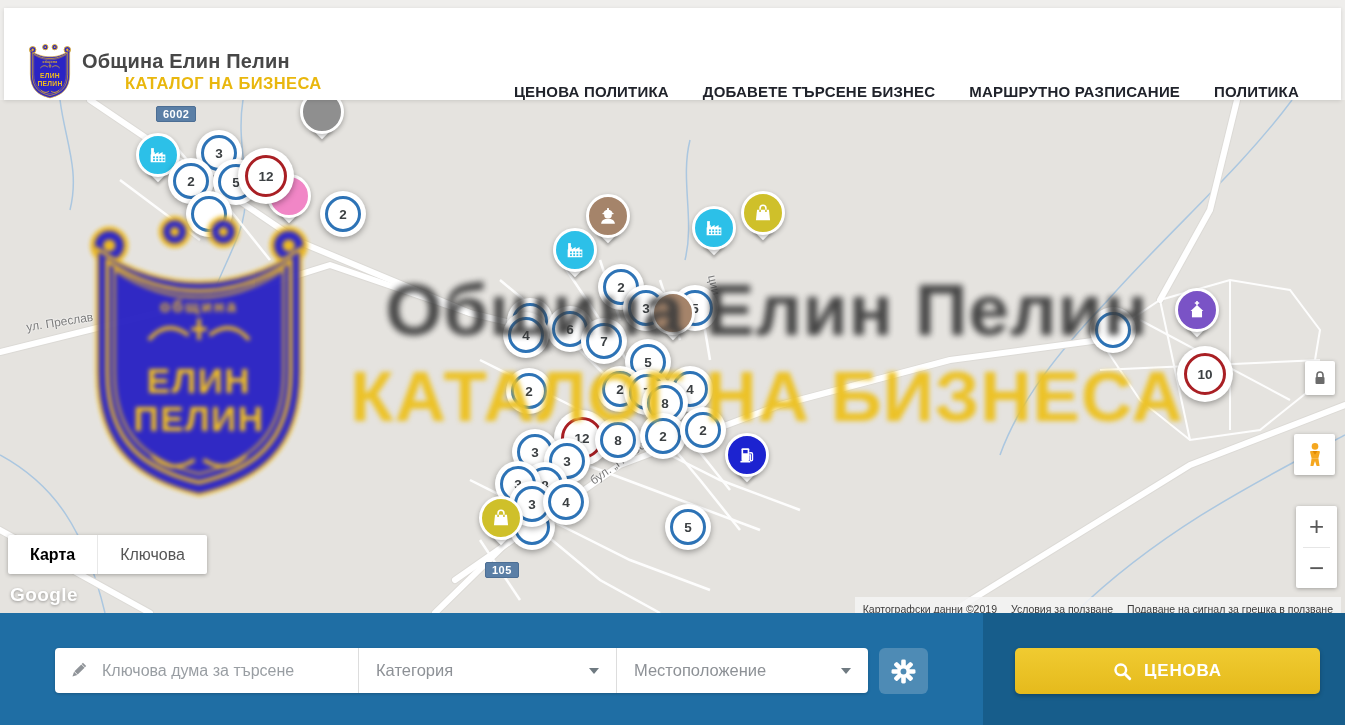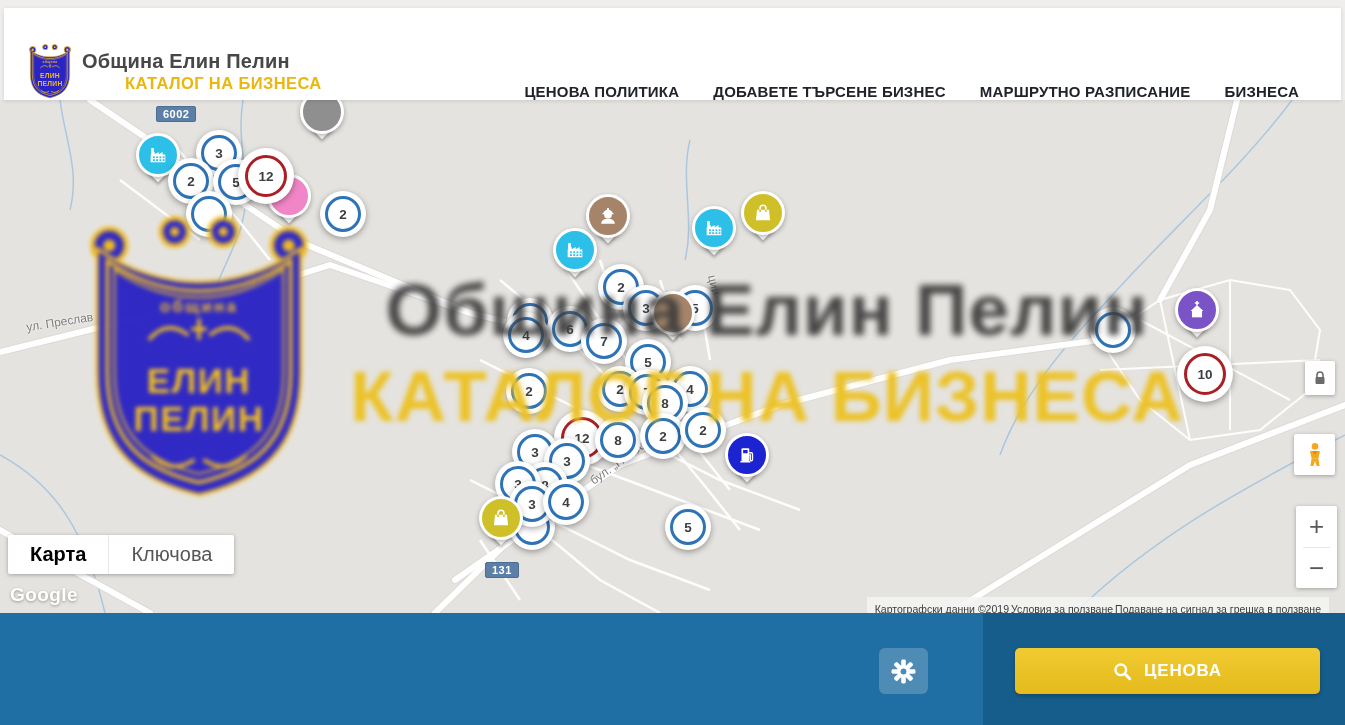--- a/index.html
+++ b/index.html
@@ -61,32 +61,32 @@
   .wm-line1{top:168px;font-size:73px;color:#3d3d3d;filter:blur(3.1px);letter-spacing:1px;opacity:.95;}
   .wm-line2{top:256px;font-size:71px;color:#ecc227;filter:blur(2.5px);letter-spacing:1px;}
   .crest-small{font-size:11px;font-weight:700;fill:#edb91f;text-anchor:middle;letter-spacing:1.5px;}
   .crest-big{font-size:23px;font-weight:700;fill:#f0bd1e;text-anchor:middle;letter-spacing:1px;}
   
   .maptype{
     position:absolute;left:8px;top:435px;height:39px;background:#fff;border-radius:2px;
     box-shadow:0 1px 4px rgba(0,0,0,.3);display:flex;z-index:8;
   }
   .maptype button{
-    border:none;background:none;height:100%;font-size:20px;cursor:pointer;
+    border:none;background:none;height:100%;font-size:16px;cursor:pointer;
     font-family:inherit;padding:8px 22px;
   }
   .maptype .sel{font-weight:700;color:#000;}
   .maptype .unsel{color:#565656;border-left:1px solid #e8e8e8;}
   .google-logo{
     position:absolute;left:10px;top:484px;z-index:8;color:#fff;font-size:19px;font-weight:700;
     letter-spacing:.4px;text-shadow:0 1px 3px rgba(0,0,0,.35);
   }
   .attribution{
-    position:absolute;right:16px;top:497px;height:24px;background:rgba(245,245,245,.85);
-    display:flex;align-items:center;gap:2px;padding:0 8px;z-index:8;
+    position:absolute;right:4px;top:497px;height:24px;background:rgba(245,245,245,.85);
+    display:flex;align-items:center;gap:14px;padding:0 8px;z-index:8;
   }
   .attribution span{font-size:10.5px;color:#3b3b3b;white-space:nowrap;}
   .ctl-box{
     position:absolute;background:#fff;border-radius:2px;box-shadow:0 1px 4px rgba(0,0,0,.3);
     display:flex;align-items:center;justify-content:center;z-index:8;cursor:pointer;
   }
   .lock-box{left:1305px;top:261px;width:30px;height:34px;}
   .pegman-box{left:1294px;top:334px;width:41px;height:41px;}
   .zoomctl{
     position:absolute;left:1296px;top:406px;width:41px;height:82px;background:#fff;border-radius:2px;
@@ -168,21 +168,21 @@
       </svg>
     <div class="logo-titles">
       <span class="logo-title">Община Елин Пелин</span>
       <span class="logo-subtitle">КАТАЛОГ НА БИЗНЕСА</span>
     </div>
   </div>
   <nav class="nav">
     <a>ЦЕНОВА ПОЛИТИКА</a>
     <a>ДОБАВЕТЕ ТЪРСЕНЕ БИЗНЕС</a>
     <a>МАРШРУТНО РАЗПИСАНИЕ</a>
-    <a>БИЗНЕСА</a>
+    <a>ПОЛИТИКА</a>
   </nav>
 </div>
 
 <div class="map">
   <svg class="roads" width="1345" height="513" viewBox="0 0 1345 513">
 
     <g fill="none" stroke="#abc7e0" stroke-width="1.5">
       <path d="M243,0 C235,50 255,85 240,130 C230,160 210,190 205,225"></path>
       <path d="M1292,0 C1240,70 1170,130 1108,200 C1060,250 1020,300 1000,355"></path>
       <path d="M1345,335 C1260,380 1160,430 1075,513"></path>
@@ -230,21 +230,21 @@
       <path d="M1100,240 L1160,200 L1230,180 L1290,190 L1320,230 L1310,290 L1260,330 L1190,340 L1140,300 L1100,240"></path>
       <path d="M1160,200 L1190,340"></path>
         <path d="M1230,180 L1230,330"></path>
         <path d="M1100,270 L1320,260"></path>
       <path d="M1140,220 L1290,300"></path>
     </g>
   </svg>
 
   <div class="labels-layer">
       <div class="chip" style="left: 150px; top: 6px;">6002</div>
-      <div class="chip" style="left: 479px; top: 462px;">131</div>
+      <div class="chip" style="left: 479px; top: 462px;">105</div>
       <div class="street" style="left: 20px; top: 215px; transform: rotate(-9deg);">ул. Преслав</div>
       <div class="street" style="left: 578px; top: 352px; transform: rotate(-36deg);">бул. „Новосел</div>
       <div class="street" style="left: 698px; top: 178px; transform: rotate(78deg);">ции</div>
     </div>
   <div class="markers-layer">
       <div class="pin" style="left: 136px; top: 33px;">
         <div class="pin-tail"></div>
         <div class="pin-circle" style="background:#2cc0e8;color:#2cc0e8">
           <svg viewBox="0 0 24 24" width="22" height="22">
             <rect x="4.5" y="4.5" width="3" height="7" fill="#fff"></rect>
@@ -537,20 +537,40 @@
   <div class="zoomctl">
     <button>+</button>
     <div class="zdiv"></div>
     <button>−</button>
   </div>
 </div>
 
 <div class="searchbar">
   <div class="dark-panel"></div>
 
+  <div class="fields">
+    <div class="field field-keyword">
+      <svg width="19" height="19" viewBox="0 0 20 20">
+        <g fill="#8f9398" transform="rotate(45 10 10)">
+          <rect x="7.6" y="1" width="4.8" height="1.8"></rect>
+          <rect x="7.6" y="3.4" width="4.8" height="10.2"></rect>
+          <path d="M7.6 14.2h4.8L10 19z"></path>
+        </g>
+      </svg>
+      <input type="text" placeholder="Ключова дума за търсене" style="">
+    </div>
+    <div class="field field-select field-category">
+      <span class="select-label">Категория</span>
+      <span class="select-arrow"></span>
+    </div>
+    <div class="field field-select field-location">
+      <span class="select-label">Местоположение</span>
+      <span class="select-arrow"></span>
+    </div>
+  </div>
 
   <button class="gear-btn">
     <svg viewBox="-12 -12 24 24" width="25" height="25">
       <g fill="#fff">
         <rect x="-2.2" y="-11.5" width="4.4" height="7" rx="1.4"></rect>
         <rect x="-2.2" y="-11.5" width="4.4" height="7" rx="1.4" transform="rotate(45)"></rect>
         <rect x="-2.2" y="-11.5" width="4.4" height="7" rx="1.4" transform="rotate(90)"></rect>
         <rect x="-2.2" y="-11.5" width="4.4" height="7" rx="1.4" transform="rotate(135)"></rect>
         <rect x="-2.2" y="-11.5" width="4.4" height="7" rx="1.4" transform="rotate(180)"></rect>
         <rect x="-2.2" y="-11.5" width="4.4" height="7" rx="1.4" transform="rotate(225)"></rect>

